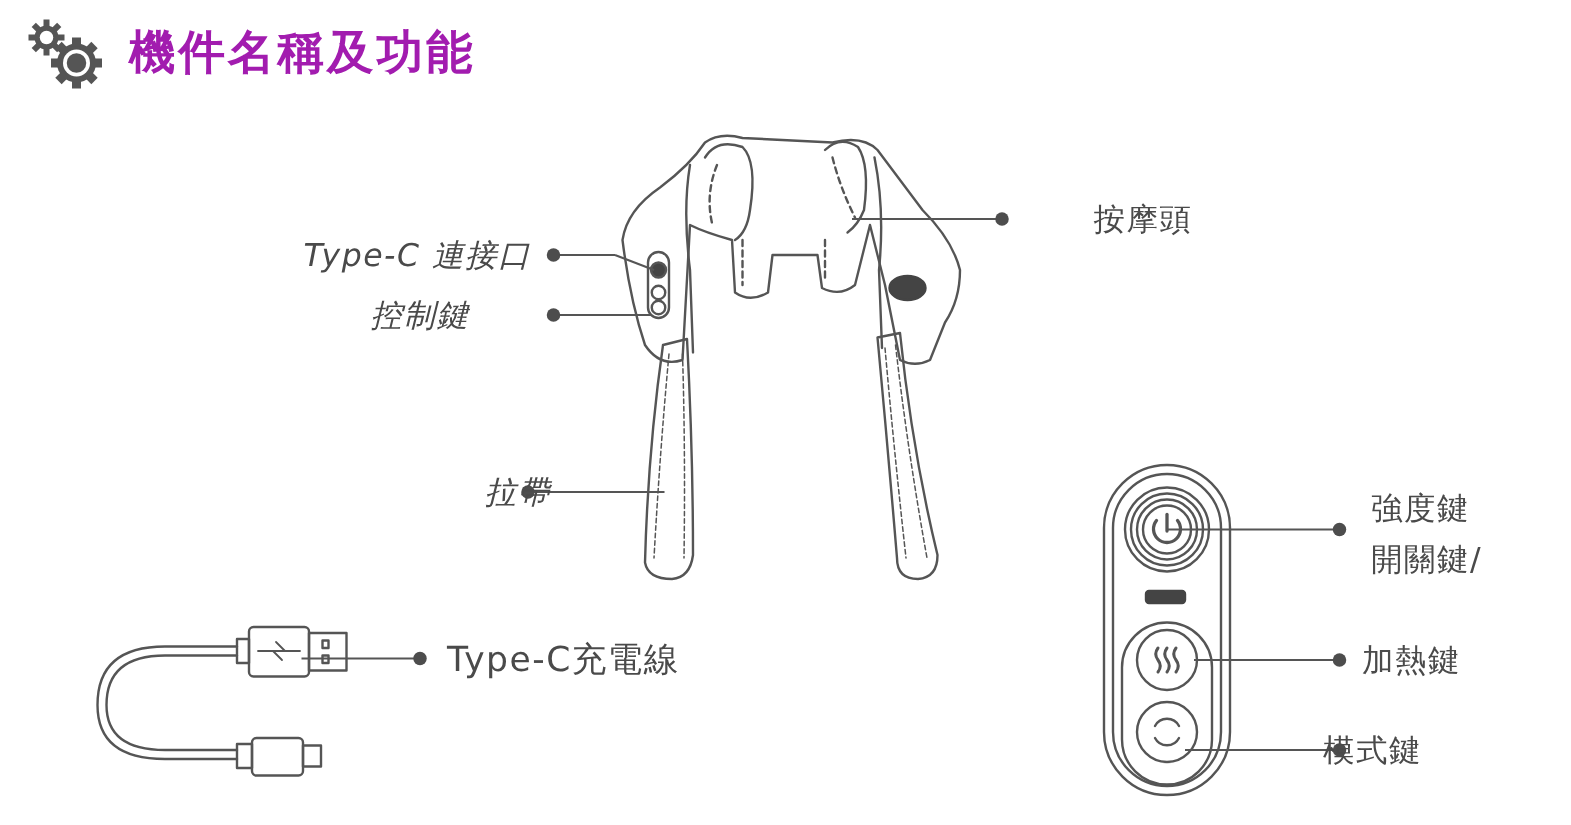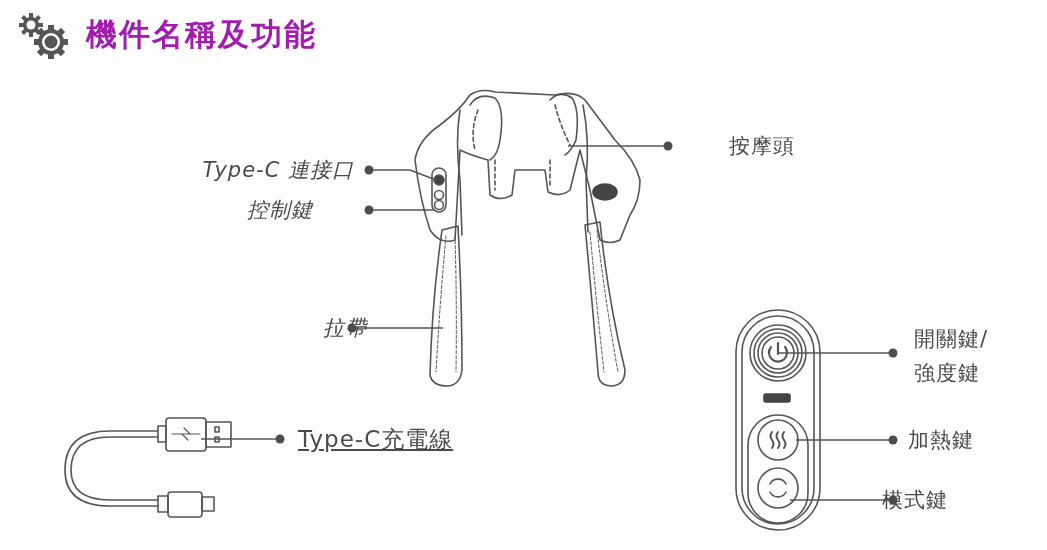--- a/index.html
+++ b/index.html
@@ -124,19 +124,19 @@
     <circle cx="893" cy="440" r="4.5" stroke="none"></circle>
     <line x1="790" y1="500" x2="893" y2="500"></line>
     <circle cx="893" cy="500" r="4.5" stroke="none"></circle>
   </g>
 </svg>
 
 <div class="label right" style="right:693px; top:156px;">Type-C 連接口</div>
 <div class="label right" style="right:734px; top:196px;">控制鍵</div>
 <div class="label" style="left:688px; top:132px;margin-left:41px;">按摩頭</div>
 <div class="label right" style="right:680px; top:314px;">拉帶</div>
-<div class="label" style="left:298px; top:424px; font-size:23px;text-decoration:underline;">Type-C充電線</div>
+<div class="label" style="left:298px; top:424px; font-size:23px;">Type-C充電線</div>
 <div class="label" style="left:914px; top:322px; line-height:34px;">
+  <div>強度鍵</div>
   <div>開關鍵/</div>
-  <div>強度鍵</div>
 </div>
 <div class="label" style="left:908px; top:426px;">加熱鍵</div>
 <div class="label" style="left:882px; top:486px;">模式鍵</div>
 
 </body></html>

